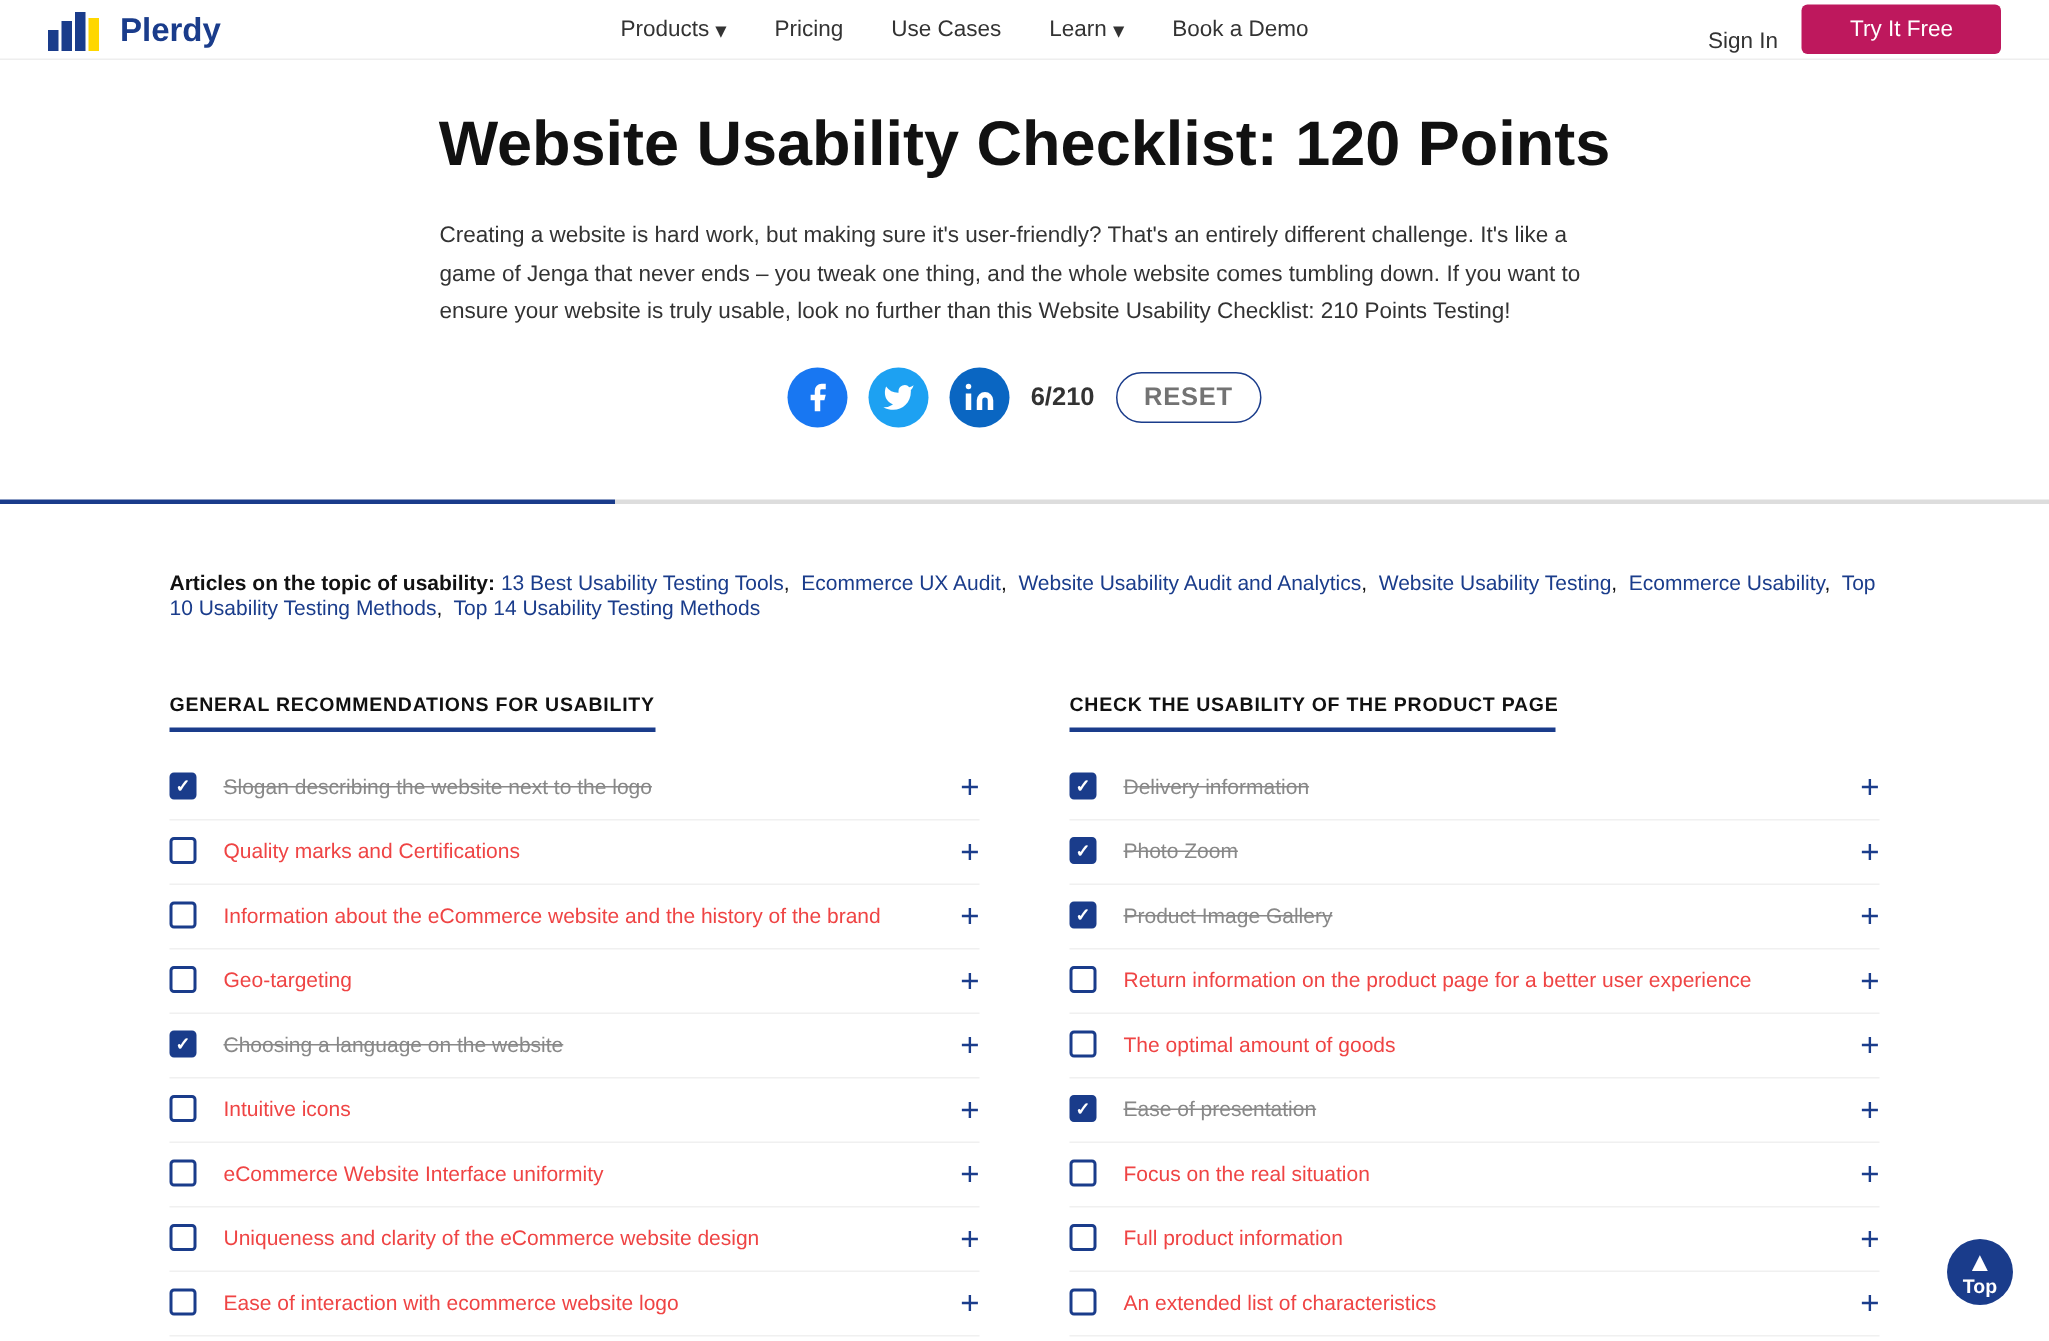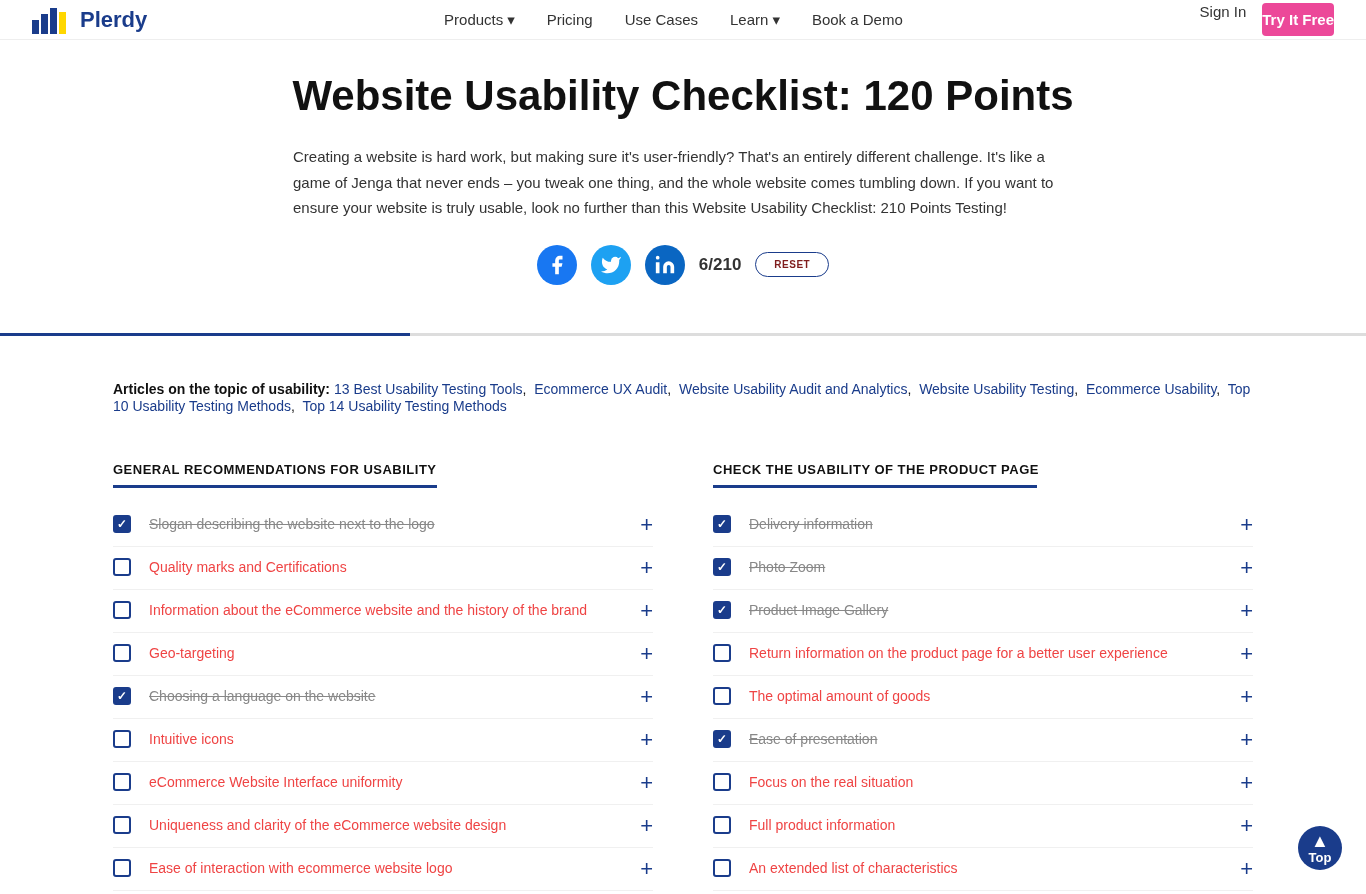--- a/index.html
+++ b/index.html
@@ -9,43 +9,43 @@
     nav {
       display: flex; align-items: center; justify-content: space-between;
       padding: 0 32px; height: 40px; border-bottom: 1px solid #eee;
       position: sticky; top: 0; background: #fff; z-index: 100;
     }
     .nav-logo { display: flex; align-items: center; gap: 8px; text-decoration: none; }
     .nav-logo-text { font-size: 22px; font-weight: 700; color: #1a3c8b; }
     .nav-logo svg { width: 40px; height: 28px; }
     .nav-links { display: flex; align-items: center; gap: 32px; }
     .nav-link { color: #333; text-decoration: none; font-size: 15px; display: flex; align-items: center; gap: 4px; cursor: pointer; }
-    .nav-actions { display: flex; align-items: flex-start; gap: 16px; }
+    .nav-actions { display: flex; align-items: flex-end; gap: 16px; }
     .sign-in { color: #333; text-decoration: none; font-size: 15px; }
     .try-free {
-      background: #ec4899; color: #fff; padding: 8px 0;
-      border-radius: 4px; text-decoration: none; font-size: 15px; font-weight: 700;
+      background: #be185d; color: #fff; padding: 8px 32px;
+      border-radius: 4px; text-decoration: none; font-size: 15px; font-weight: 400;
     }
 
     
     .hero { text-align: center; padding: 32px 80px 24px; max-width: 1100px; margin: 0 auto; }
     .hero h1 { font-size: 42px; font-weight: 700; color: #111; margin-bottom: 24px; }
     .hero p { font-size: 15px; line-height: 1.7; color: #333; text-align: left; max-width: 780px; margin: 0 auto 24px; }
 
     
     .social-bar { display: flex; align-items: center; justify-content: center; gap: 14px; margin-bottom: 24px; }
     .social-icon { width: 40px; height: 40px; border-radius: 50%; display: flex; align-items: center; justify-content: center; cursor: pointer; }
     .social-fb { background: #1877f2; }
     .social-tw { background: #1da1f2; }
     .social-li { background: #0a66c2; }
     .social-icon svg { width: 22px; height: 22px; fill: #fff; }
     .counter { font-size: 17px; font-weight: 600; color: #333; }
     .reset-btn {
-      border: 1.5px solid #1a3c8b; color: #7f1d1d; background: #fff;
-      padding: 6px 18px; border-radius: 20px; font-size: 10px; font-weight: 600;
+      border: 1.5px solid #1a3c8b; color: #737373; background: #fff;
+      padding: 6px 18px; border-radius: 20px; font-size: 17px; font-weight: 600;
       cursor: pointer; letter-spacing: 0.5px;
     }
 
     
     .divider { height: 3px; background: linear-gradient(to right, #1a3c8b 30%, #ddd 30%); margin: 0; }
 
     
     .articles-section { padding: 28px 80px 12px; max-width: 1300px; margin: 16px auto; }
     .articles-label { font-size: 14px; color: #111; }
     .articles-label strong { font-weight: 700; }

